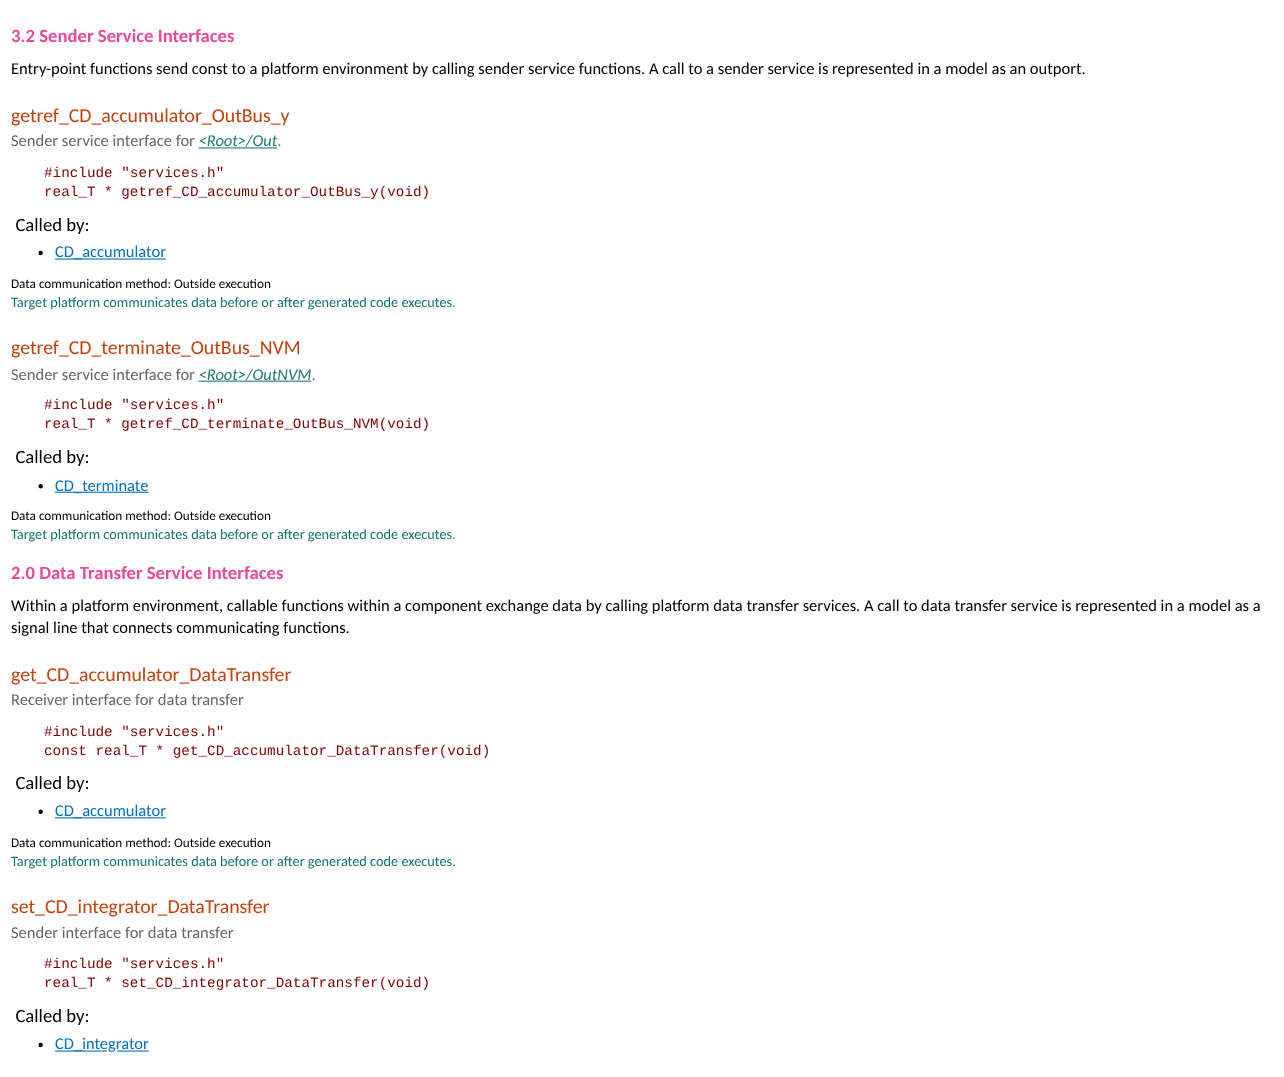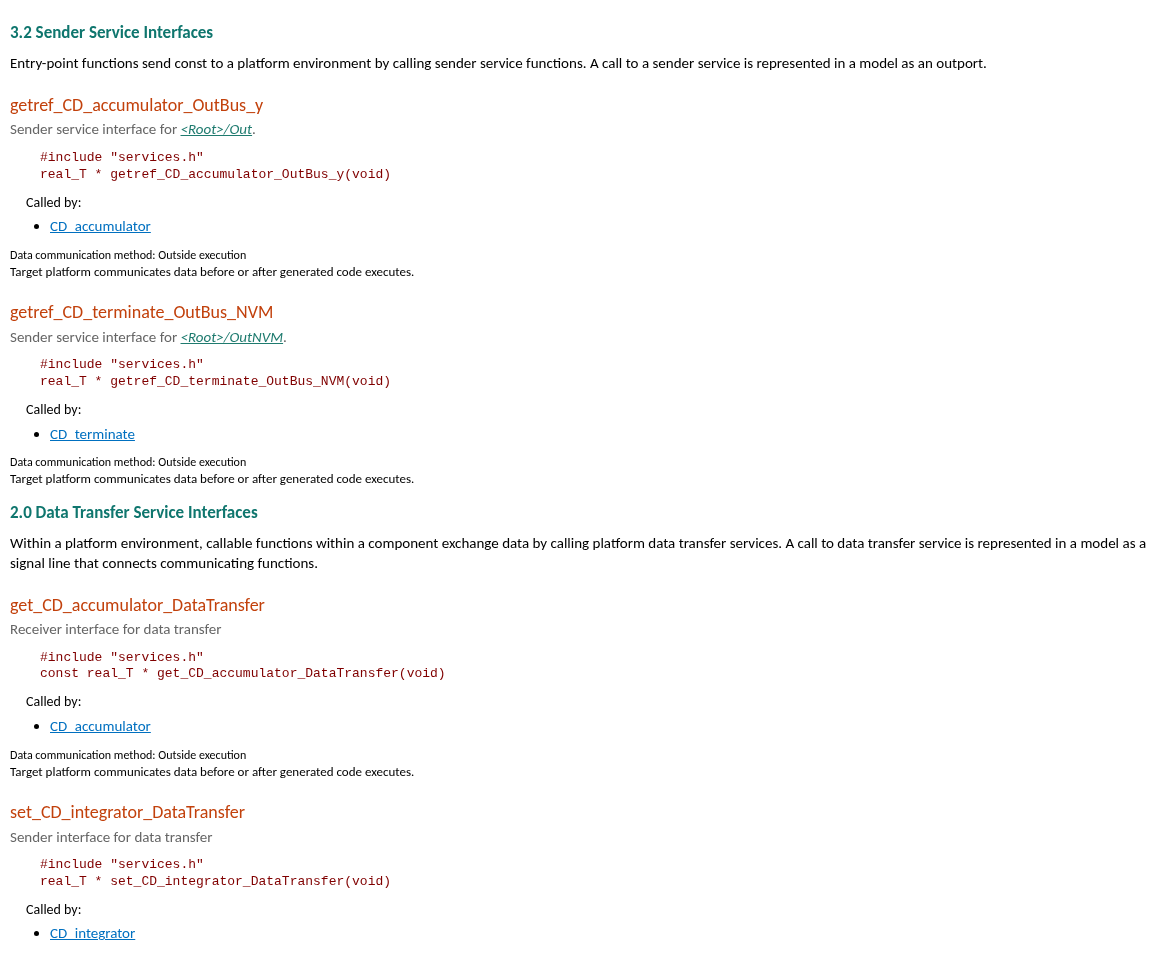--- a/index.html
+++ b/index.html
@@ -7,21 +7,21 @@
     font-size: 15px;
     color: #000;
     margin: 0;
     padding: 8px 10px;
     line-height: 1.35;
   }
   h2.section-title {
     font-size: 17px;
     font-weight: 700;
     margin: 14px 0 8px 0;
-    color: #0f766e;
+    color: #ec4899;
   }
   p.section-intro {
     margin: 4px 0 18px 0;
     font-size: 15px;
     color: #000;
   }
   h3.fn-title {
     font-size: 18px;
     font-weight: 400;
     color: #c2410c;
@@ -39,43 +39,43 @@
   }
   pre.code {
     font-family: Consolas, "Courier New", monospace;
     font-size: 13px;
     color: #800000;
     margin: 6px 0 10px 30px;
     white-space: pre;
     line-height: 1.3;
   }
   .called-by {
-    margin: 4px 0 2px 16px;
-    font-size: 14px;
+    margin: 4px 0 2px 4px;
+    font-size: 17px;
   }
   ul.caller-list {
     margin: 4px 0 10px 40px;
     padding: 0;
     list-style: disc;
   }
   ul.caller-list li {
     margin: 2px 0;
   }
   ul.caller-list a {
     color: #0070c0;
     text-decoration: underline;
   }
   .dcm-line {
     margin: 6px 0 0 0;
     font-size: 12px;
   }
   .dcm-sub {
     margin: 0 0 14px 0;
     font-size: 13px;
-    color: #000000;
+    color: #0f766e;
   }
 </style>
 </head>
 <body>
 
 <h2 class="section-title">3.2 Sender Service Interfaces</h2>
 <p class="section-intro">Entry-point functions send const to a platform environment by calling sender service functions. A call to a sender service is represented in a model as an outport.</p>
 
 <h3 class="fn-title">getref_CD_accumulator_OutBus_y</h3>
 <p class="fn-desc">

